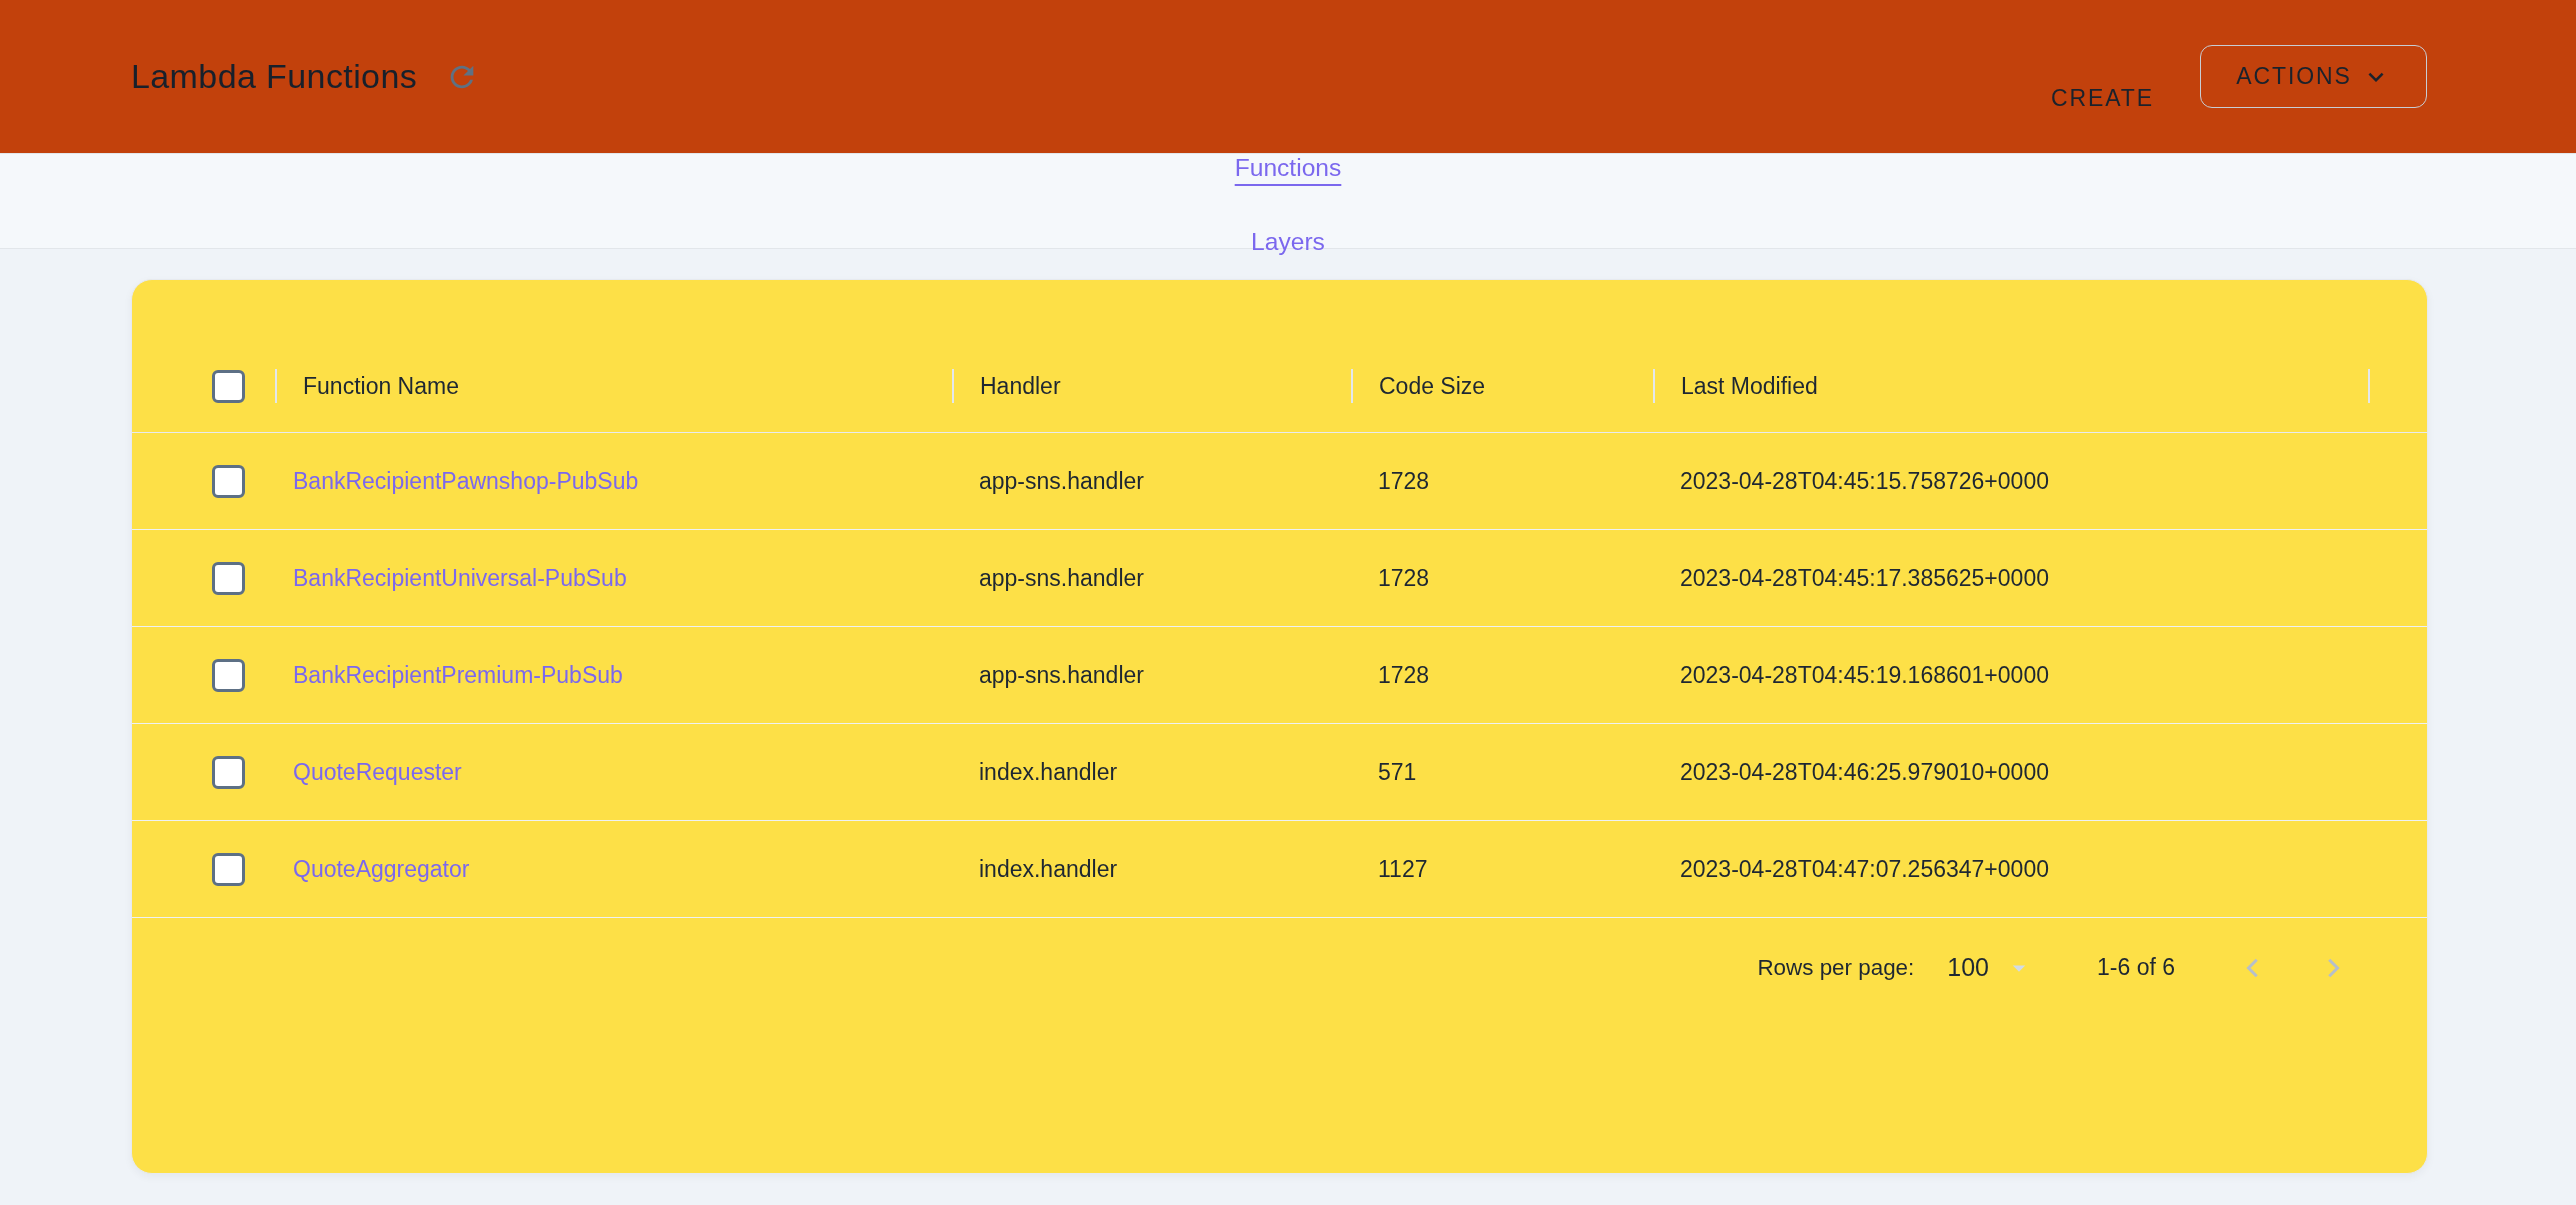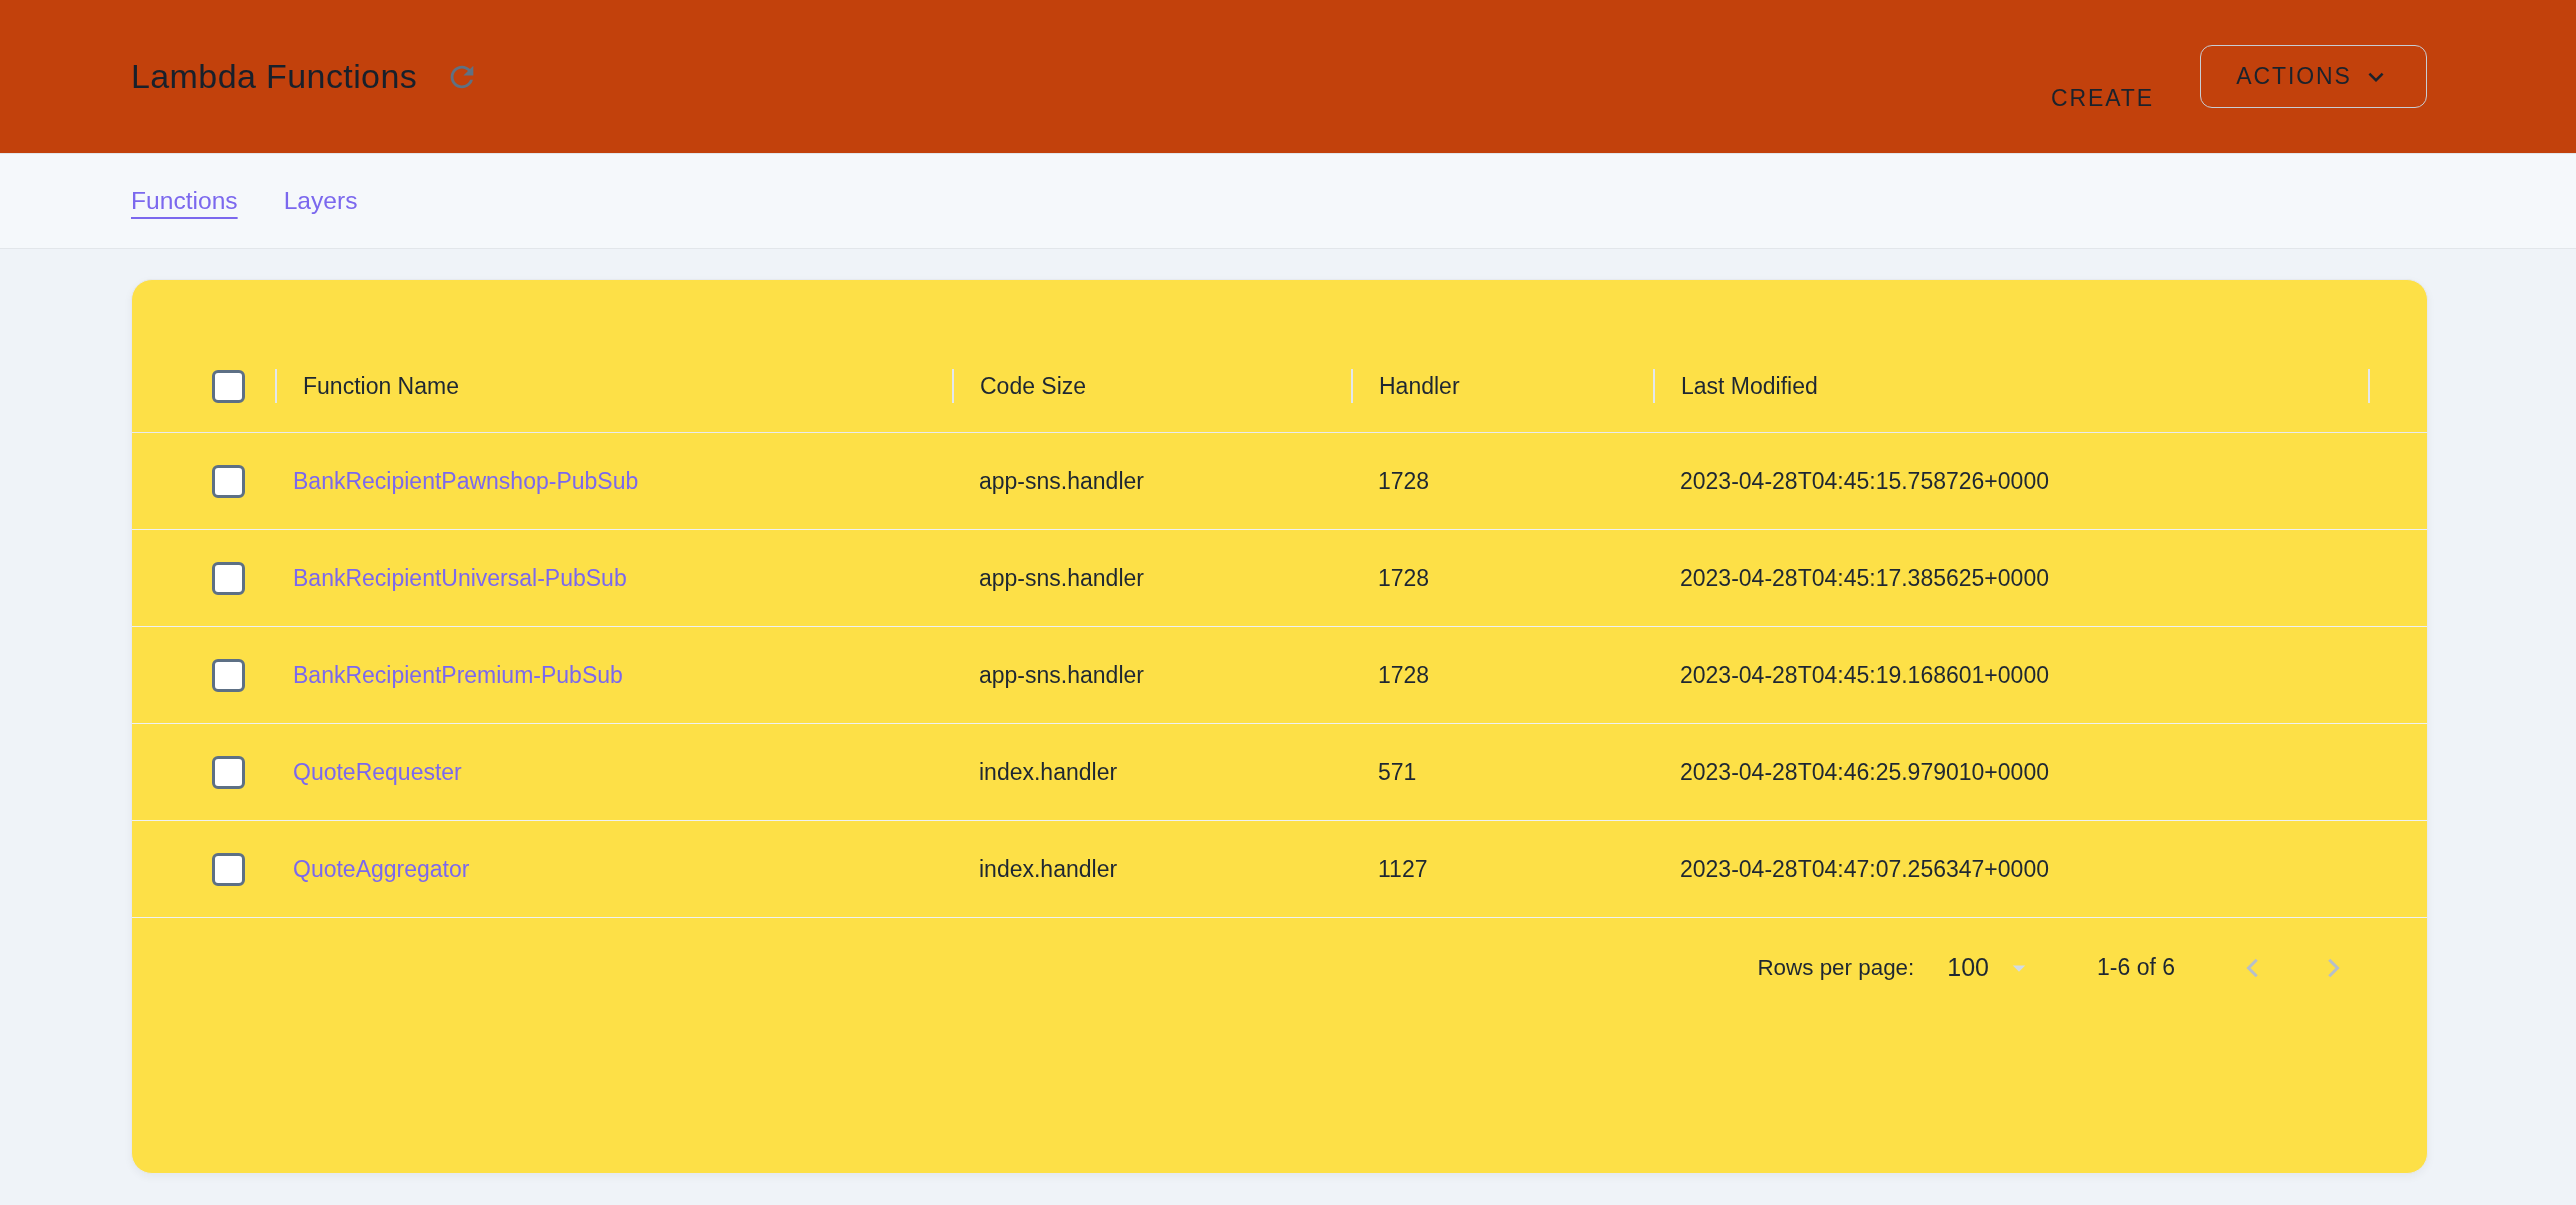--- a/index.html
+++ b/index.html
@@ -24,21 +24,21 @@
   }
   .btn-outlined {
     display:flex; align-items:center; justify-content:center; gap:9px;
     min-width:227px; height:63px; padding:0 22.4px;
     background:transparent; border:1.5px solid #c7cdd5; border-radius:12px; cursor:pointer;
     font-family:inherit; font-size:23px; font-weight:500; letter-spacing:1.9px; color:#1b222c;
   }
   
   .tabsbar {
     height:95px; background:#f5f8fb; border-bottom:1.5px solid #e2e6ea;
-    display:flex; align-items:center; gap:46px; padding:0 131px;
+    display:flex; align-items:center; gap:46px; padding:0 131px;flex-direction:column;
   }
   .tab {
     font-size:24.6px; color:#7b68ee; text-decoration:none; cursor:pointer; font-weight:400;
   }
   .tab.active {
     text-decoration:underline; text-decoration-thickness:2.2px; text-underline-offset:7.5px;
   }
   
   .content { padding:30px 148px 0 131px; }
   .card {
@@ -126,24 +126,24 @@
     <section class="card">
 
       <div class="grid-header">
         <div class="cell sel">
           <span class="checkbox"></span>
         </div>
         <div class="cell sep">
           <span>Function Name</span>
         </div>
         <div class="cell sep">
+          <span>Handler</span>
+        </div>
+        <div class="cell sep">
           <span>Code Size</span>
-        </div>
-        <div class="cell sep">
-          <span>Handler</span>
         </div>
         <div class="cell sep">
           <span>Last Modified</span>
         </div>
         <div class="cell sep"></div>
       </div>
 
       <div id="rows">
 
   <div class="grid-row">

